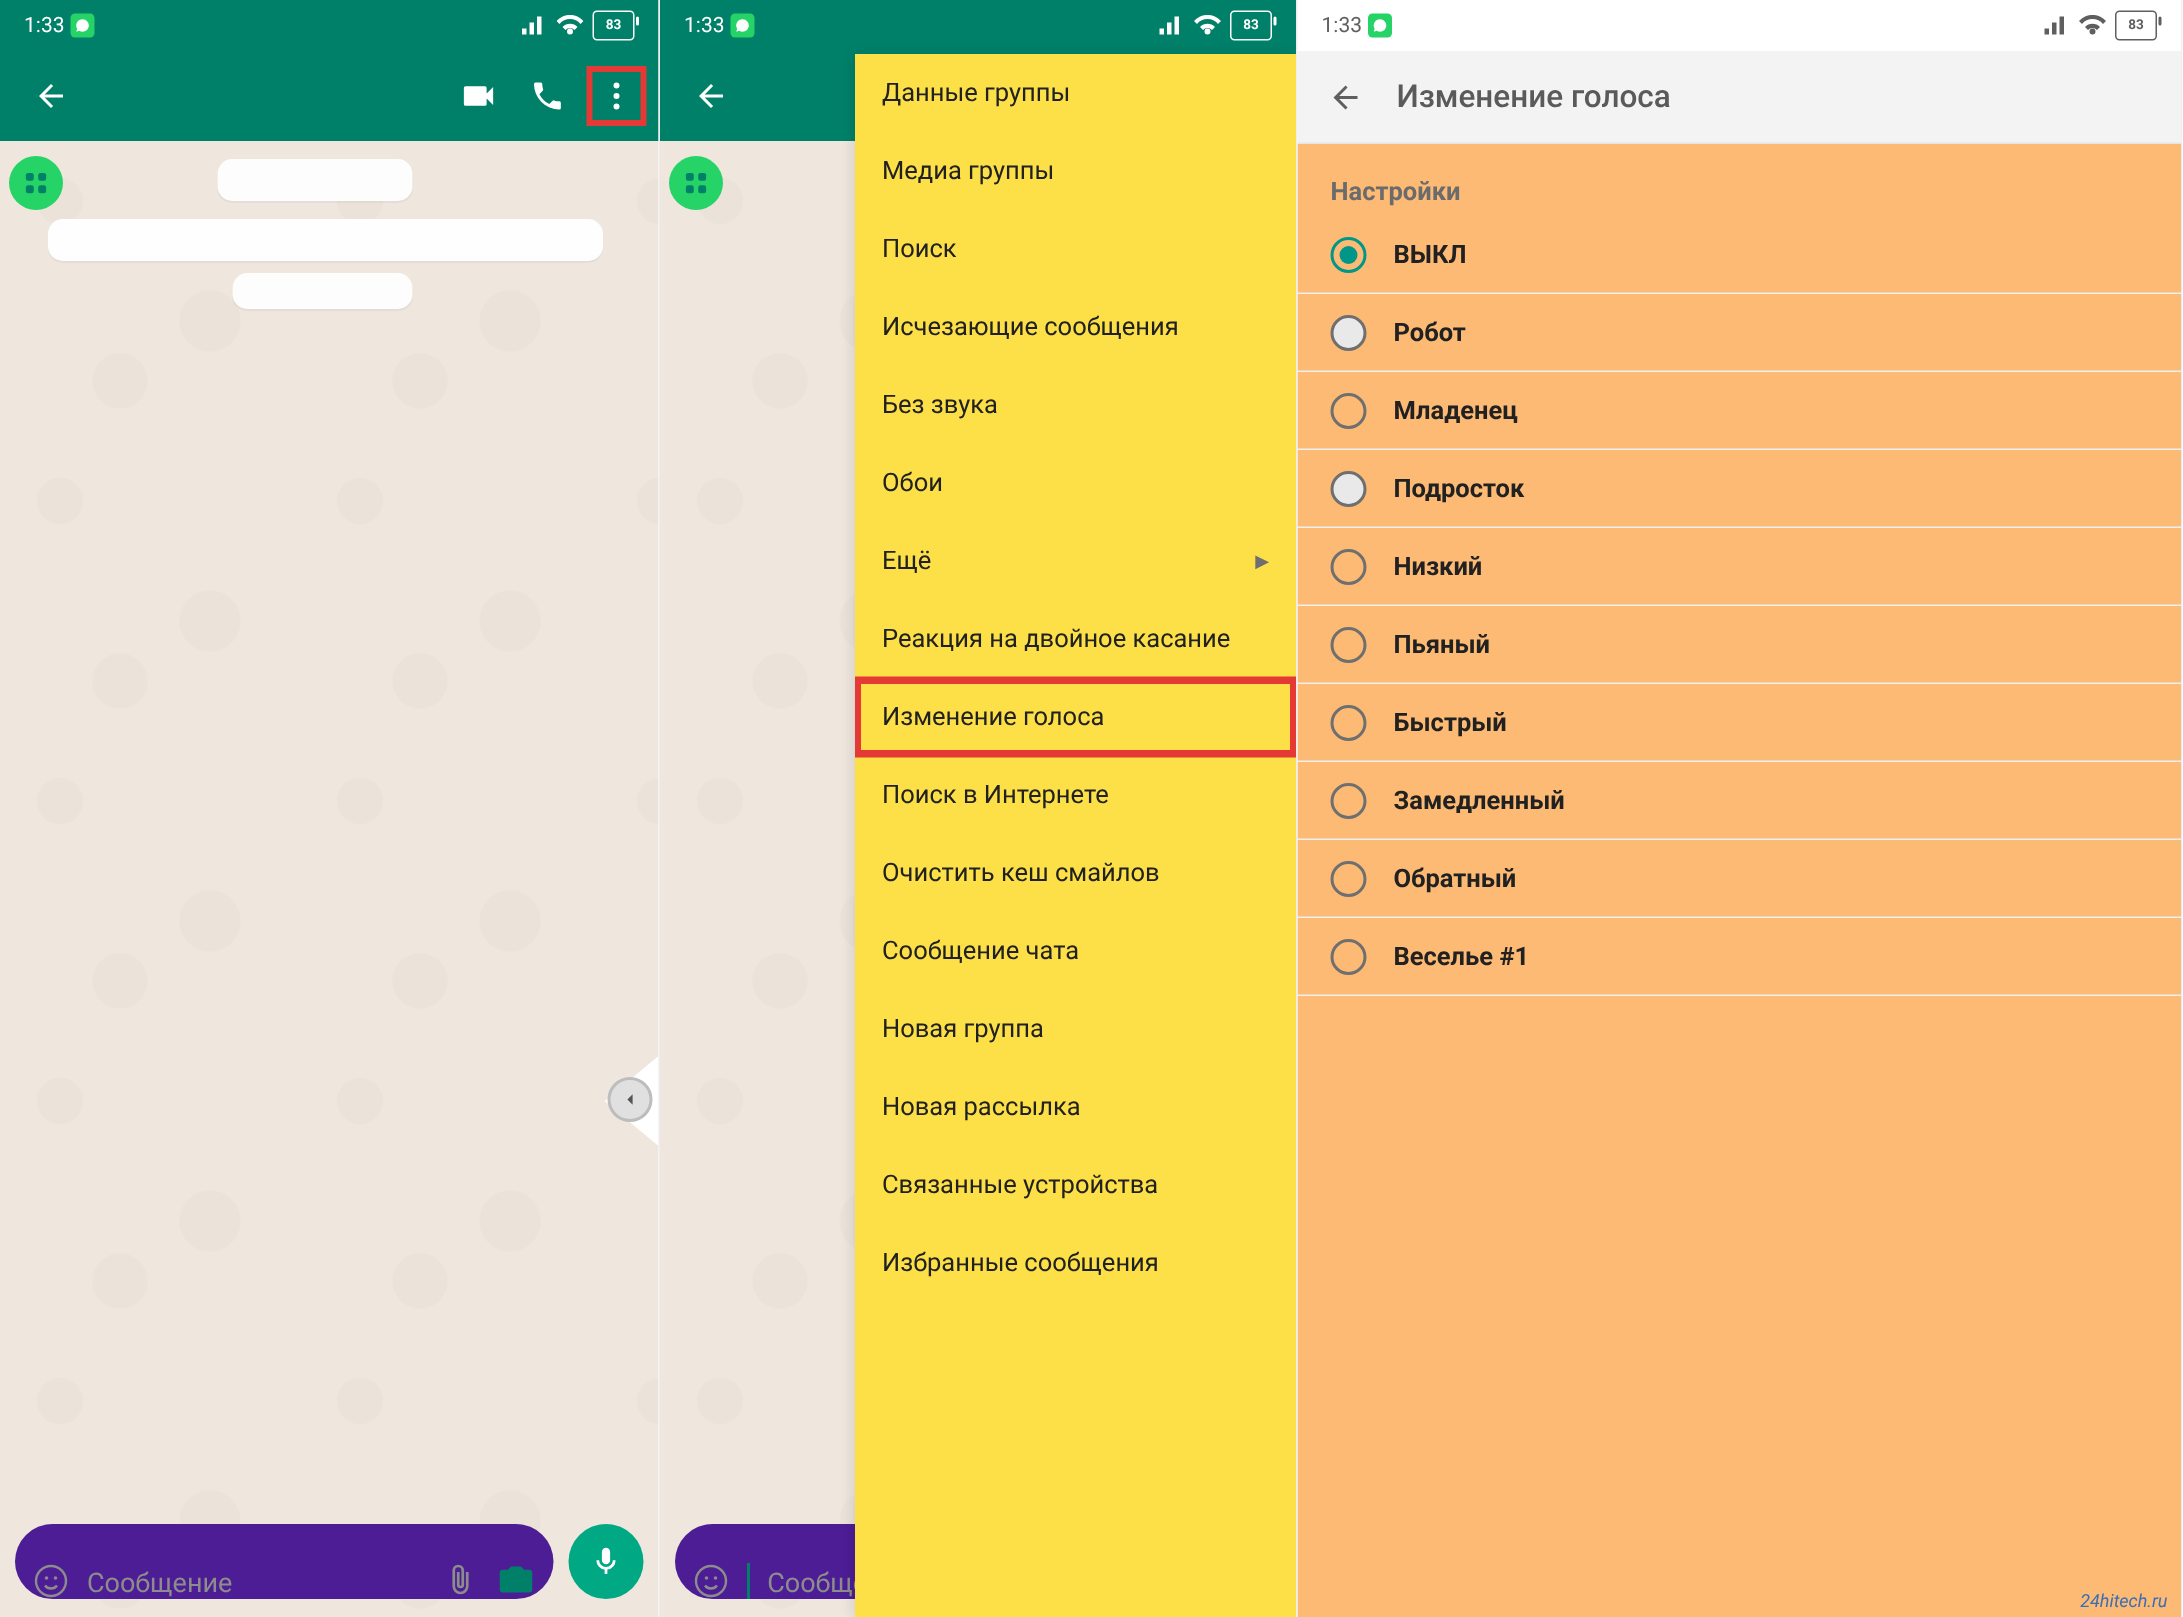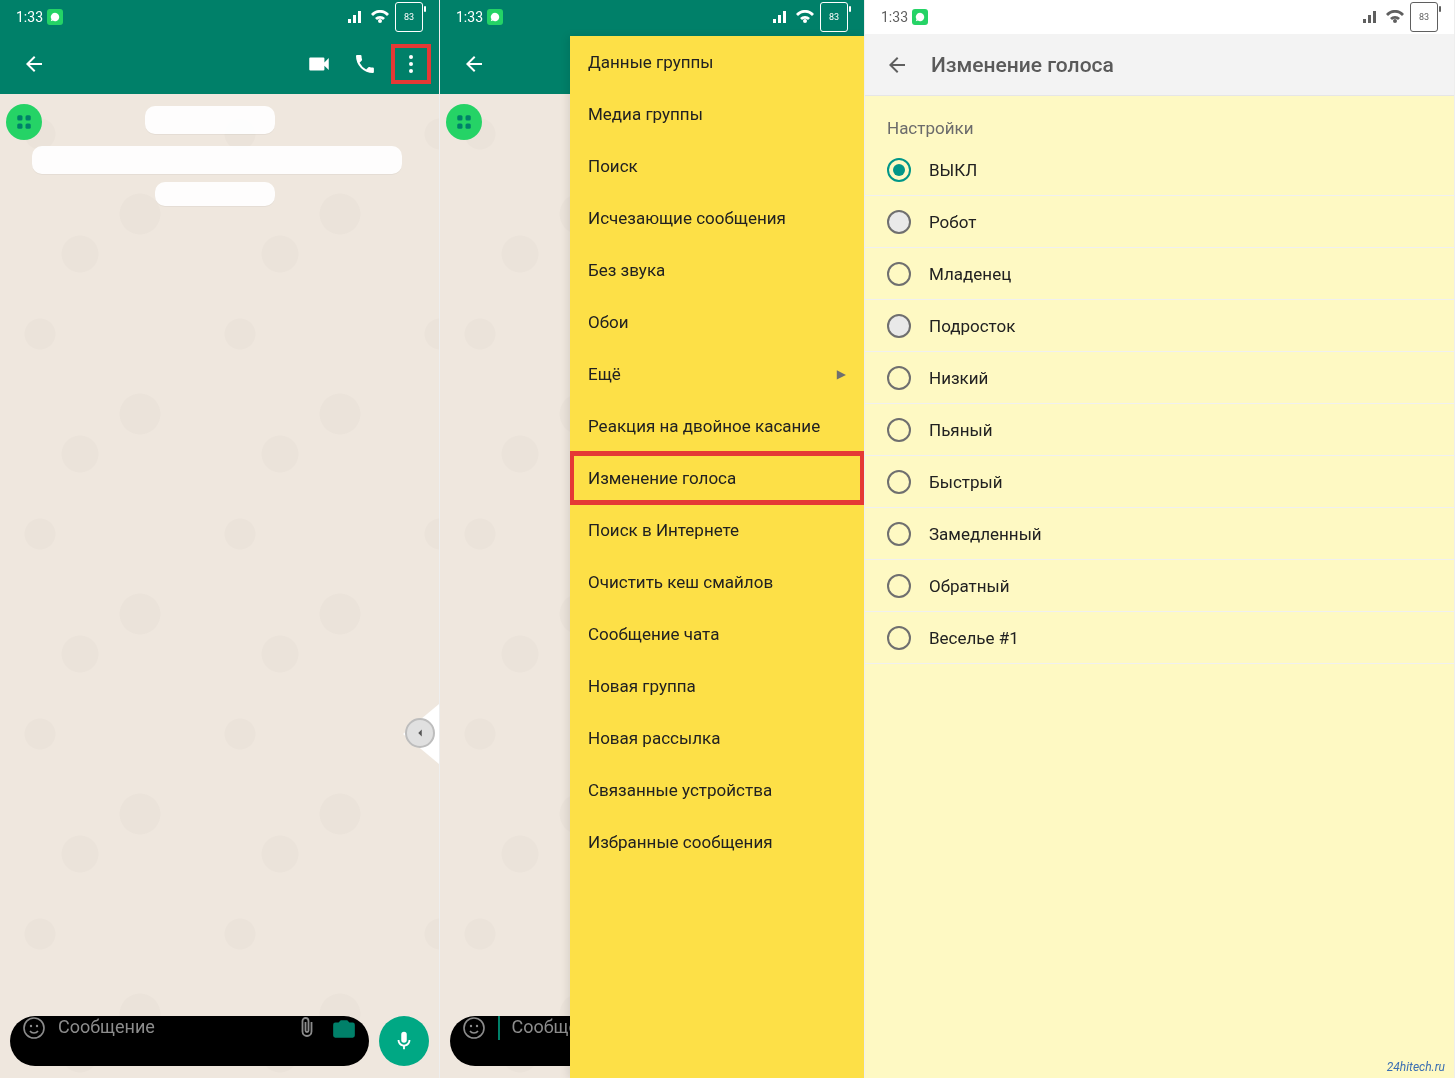--- a/index.html
+++ b/index.html
@@ -34,22 +34,22 @@
     color: #fff;
     font-size: 14px;
   }
   .status-bar.teal { background: #008069; }
   .status-bar.light { background: #fff; color: #5f5f5f; }
   .status-left { display:flex; align-items:center; gap:4px; }
   .status-right { display:flex; align-items:center; gap:6px; }
   .status-right svg, .status-left svg { display:block; }
   .batt {
     border:1.5px solid currentColor; border-radius:3px;
-    width:28px; height:30px; display:flex; align-items:center; justify-content:center;
-    font-size:9px; font-weight:400; position:relative;
+    width:28px; height:20px; display:flex; align-items:center; justify-content:center;
+    font-size:9px; font-weight:700; position:relative;
   }
   .batt::after{ content:""; position:absolute; right:-4px; top:3px; width:2px; height:6px; background:currentColor; border-radius:1px;}
   .wa-icon-sm { width:16px; height:16px; background:#25D366; border-radius:3px; display:flex; align-items:center; justify-content:center; }
   .wa-icon-sm svg{ width:10px; height:10px; }
 
   
   .app-bar {
     height: 60px;
     background: #008069;
     display: flex;
@@ -103,22 +103,22 @@
     background:#e0e0e0; border:2px solid #bdbdbd;
     display:flex; align-items:center; justify-content:center;
     color:#555;
   }
 
   .input-dock {
     position:absolute; bottom:12px; left:10px; right:10px;
     display:flex; align-items:center; gap:10px;
   }
   .msg-input {
-    flex:1; background:#000000; border-radius:26px; height:50px;
-    display:flex; align-items:flex-start; padding:0 12px; color:#8c8c8c;
+    flex:1; background:#4c1d95; border-radius:26px; height:50px;
+    display:flex; align-items:flex-end; padding:0 12px; color:#8c8c8c;
     font-size:18px; gap:12px;
   }
   .msg-input .txt{ flex:1; }
   .msg-input .cursor{ width:1.5px; height:24px; background:#008069; display:inline-block; vertical-align:middle; }
   .mic-fab{
     width:50px; height:50px; border-radius:50%; background:#00a884;
     display:flex; align-items:center; justify-content:center;
   }
 
   
@@ -136,21 +136,21 @@
   .menu-item .arrow{ margin-left:auto; color:#6f6f6f; font-size:12px;}
   .menu-item.hi{ outline:5px solid #e53935; outline-offset:-4px; }
 
   
   .settings-head{
     height:62px; display:flex; align-items:center; padding:0 18px;
     border-bottom:1px solid #e6e6e6; color:#5f5f5f; gap:20px;
     background:#f3f3f3;
   }
   .settings-head .title{ font-size:21px; color:#5a5a5a; font-weight:500;}
-  .settings-body{ flex:1; padding:10px 0; background:#fef9c3; }
+  .settings-body{ flex:1; padding:10px 0; background:#fdba74;font-weight:bold; }
   .section-label{ font-size:17px; color:#6b6b6b; padding:12px 22px 6px; }
   .radio-row{
     height:52px; display:flex; align-items:center; padding:0 22px;
     font-size:17px; color:#212121; gap:18px; cursor:pointer;
     border-bottom:1px solid #f0f0f0;
   }
   .radio{
     width:24px; height:24px; border-radius:50%;
     border:2.5px solid #6f6f6f; position:relative; flex-shrink:0;
   }

